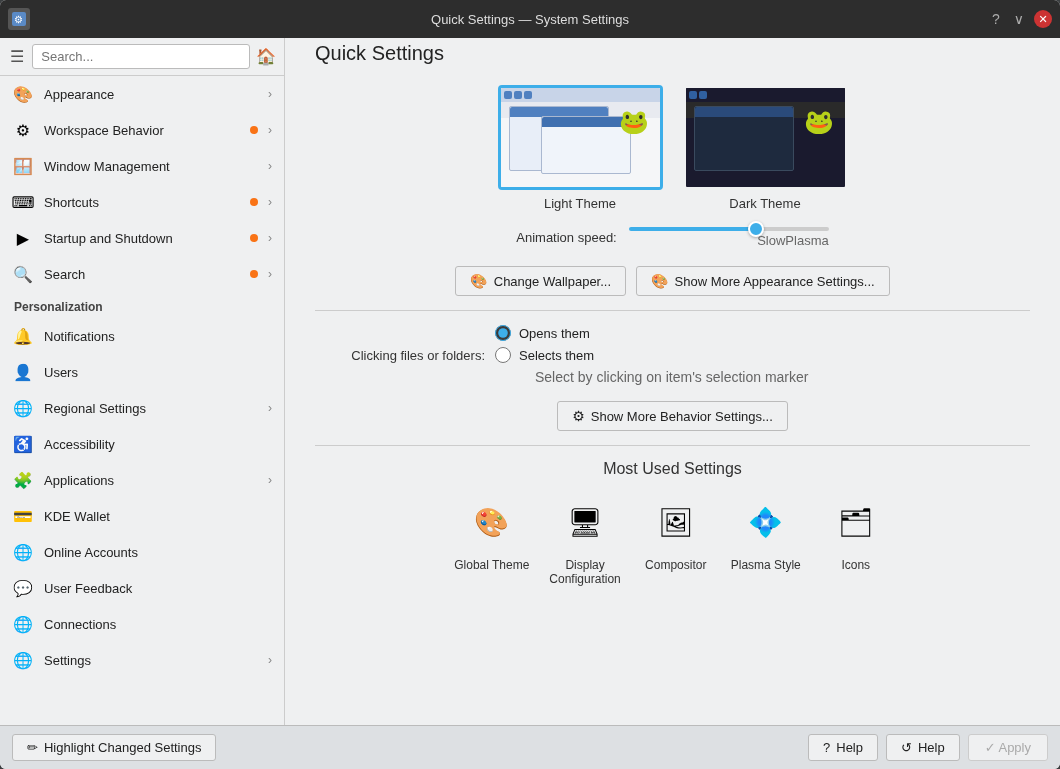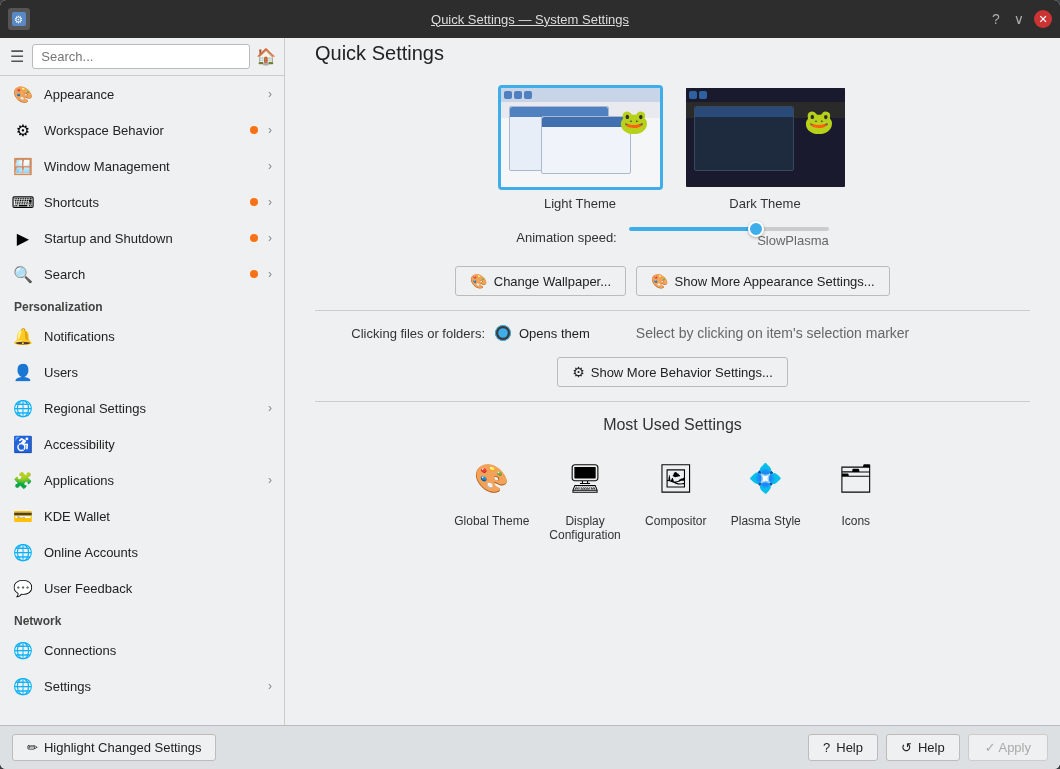--- a/index.html
+++ b/index.html
@@ -13,21 +13,21 @@
       color: #ccc;
       display: flex;
       align-items: center;
       justify-content: space-between;
       padding: 0 8px;
       height: 38px;
       flex-shrink: 0;
     }
     .titlebar-left { display: flex; align-items: center; gap: 6px; }
     .titlebar-icon { width: 22px; height: 22px; background: #555; border-radius: 3px; display: flex; align-items: center; justify-content: center; }
-    .titlebar-title { font-size: 13px; color: #ddd; position: absolute; left: 50%; transform: translateX(-50%); text-decoration: underline; }
+    .titlebar-title { font-size: 13px; color: #ddd; position: absolute; left: 50%; transform: translateX(-50%); }
     .titlebar-controls { display: flex; align-items: center; gap: 6px; }
     .titlebar-btn { color: #aaa; font-size: 14px; cursor: pointer; padding: 2px 4px; }
     .titlebar-close { width: 18px; height: 18px; background: #cc3333; border-radius: 50%; display: flex; align-items: center; justify-content: center; color: white; font-size: 11px; cursor: pointer; }
 
     
     .main-layout { display: flex; flex: 1; overflow: hidden; }
 
     
     .sidebar {
       width: 285px;
@@ -213,21 +213,21 @@
       color: #222;
     }
     .btn-icon { font-size: 14px; }
 
     .separator { border: none; border-top: 1px solid #ccc; margin: 14px 0; }
 
     
     .behavior-section { display: flex; flex-direction: column; gap: 8px; }
     .behavior-row { display: flex; align-items: center; gap: 10px; }
     .behavior-label { font-size: 13px; color: #333; min-width: 170px; text-align: right; }
-    .radio-group { display: flex; flex-direction: row; gap: 6px; }
+    .radio-group { display: flex; flex-direction: column; gap: 6px; }
     .radio-option { display: flex; align-items: center; gap: 8px; cursor: pointer; }
     .radio-input { width: 16px; height: 16px; accent-color: #3daee9; cursor: pointer; }
     .radio-label { font-size: 13px; color: #222; }
     .radio-hint { font-size: 14px; color: #666; margin-left: 40px; }
 
     
     .most-used-title { font-size: 16px; color: #333; text-align: center; margin-bottom: 16px; }
     .most-used-grid {
       display: flex;
       justify-content: center;
@@ -407,21 +407,20 @@
         <div class="sidebar-item">
           <span class="sidebar-item-icon">🌐</span>
           <span class="sidebar-item-label">Online Accounts</span>
         </div>
 
         <div class="sidebar-item">
           <span class="sidebar-item-icon">💬</span>
           <span class="sidebar-item-label">User Feedback</span>
         </div>
 
-        <div class="sidebar-section-label">Network</div>
 
         <div class="sidebar-item">
           <span class="sidebar-item-icon">🌐</span>
           <span class="sidebar-item-label">Connections</span>
         </div>
 
         <div class="sidebar-item">
           <span class="sidebar-item-icon">🌐</span>
           <span class="sidebar-item-label">Settings</span>
           <span class="sidebar-item-arrow">›</span>
@@ -498,20 +497,24 @@
 
       <hr class="separator">
 
       <div class="behavior-section">
         <div class="behavior-row">
           <span class="behavior-label">Clicking files or folders:</span>
           <div class="radio-group">
             <label class="radio-option">
               <input type="radio" class="radio-input" name="click-behavior" checked="" style="">
               <span class="radio-label">Opens them</span>
+            </label>
+            <label class="radio-option">
+              <input type="radio" class="radio-input" name="click-behavior" style="">
+              <span class="radio-label">Selects them</span>
             </label>
             <div class="radio-hint">Select by clicking on item's selection marker</div>
           </div>
         </div>
         <div style="display:flex;justify-content:center;margin-top:8px;">
           <button class="action-btn">
             <span class="btn-icon">⚙</span>
             <span>Show More Behavior Settings...</span>
           </button>
         </div>

